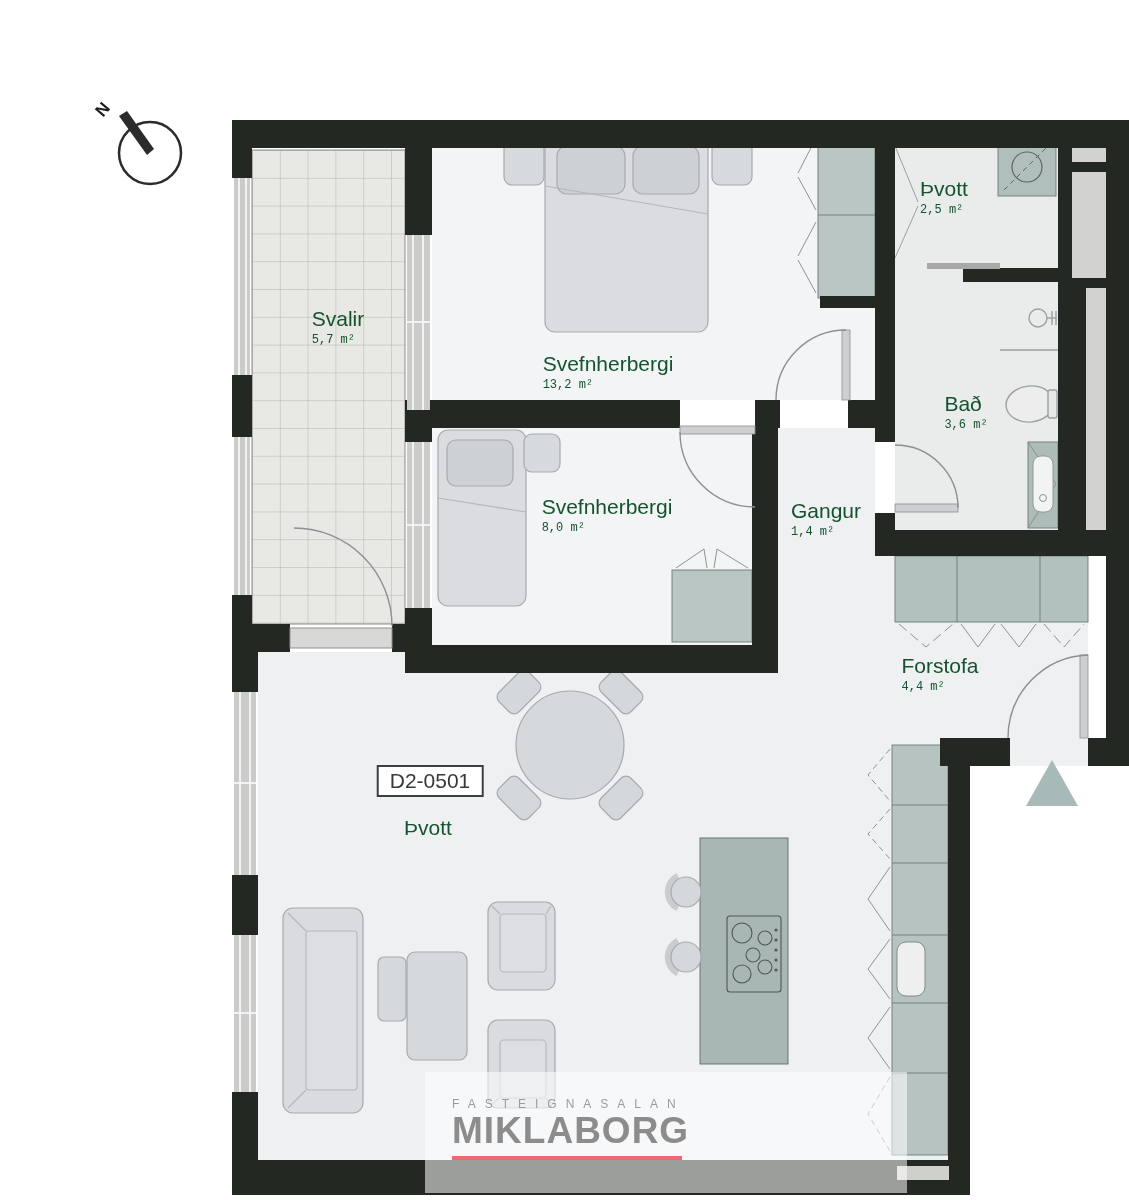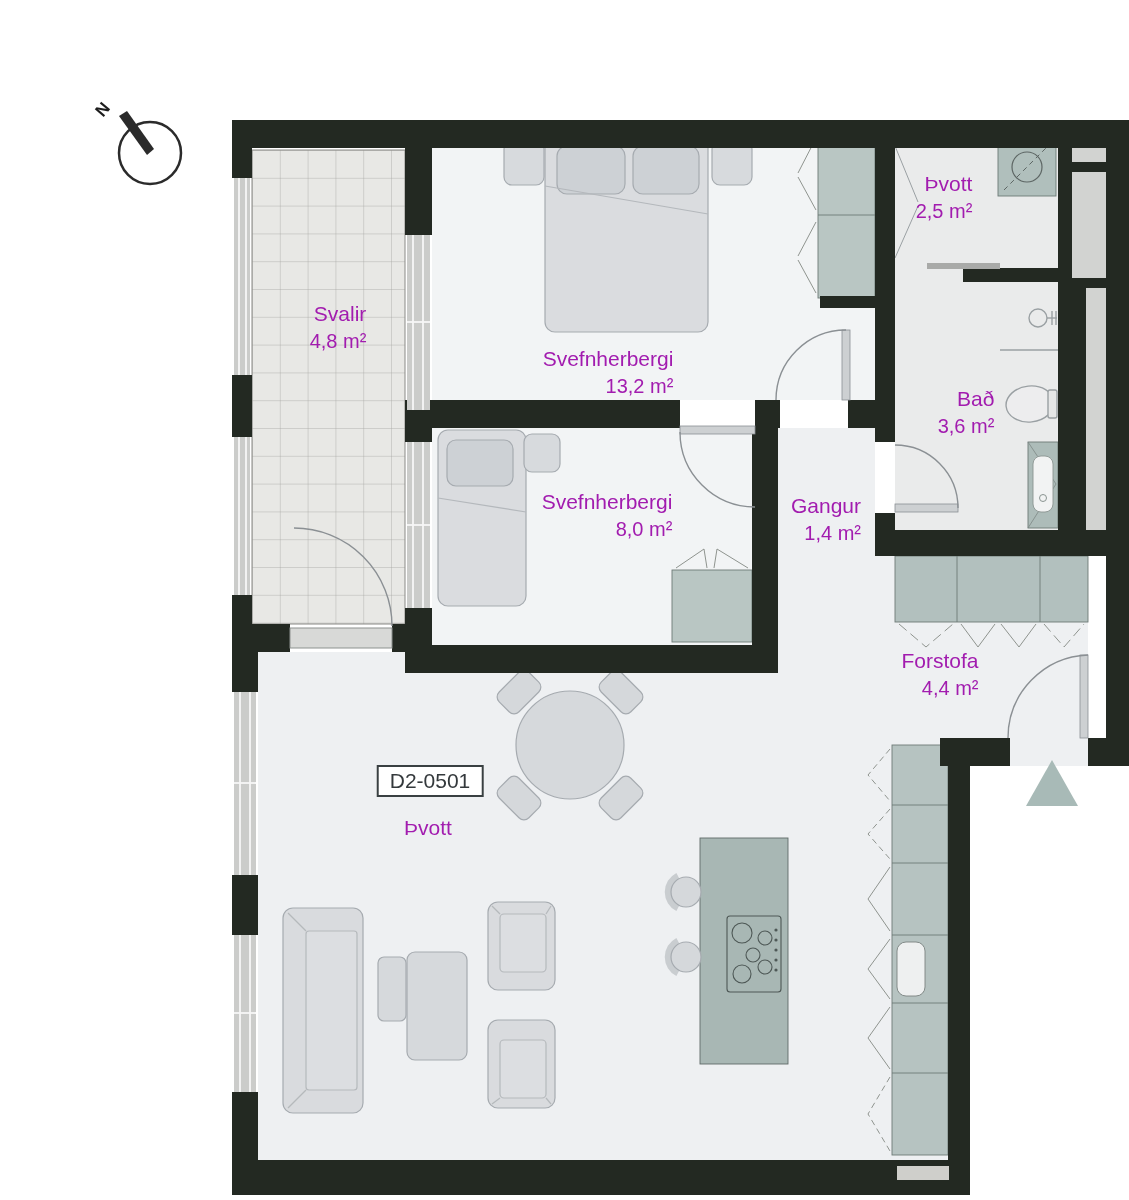--- a/index.html
+++ b/index.html
@@ -1,21 +1,21 @@
 <!DOCTYPE html>
 <html><head>
 <meta charset="utf-8">
 <style>
   html,body{margin:0;padding:0;background:#ffffff;}
   .stage{position:relative;width:1129px;height:1200px;background:#ffffff;overflow:hidden;
          font-family:"Liberation Sans",sans-serif;}
   .stage svg{position:absolute;left:0;top:0;}
-  .room-label{position:absolute;transform:translate(-50%,-50%);text-align:right;
-              color:#a21caf;font-size:21px;line-height:1.32;white-space:nowrap;}
-  .room-label .area{font-size:20px;display:block;}
+  .room-label{position:absolute;transform:translate(-50%,-50%);text-align:left;
+              color:#14532d;font-size:21px;line-height:1.32;white-space:nowrap;}
+  .room-label .area{font-size:12px;display:block;font-family:Liberation Mono, monospace;}
   .room-label .rname{display:block;}
   .unit-box{position:absolute;transform:translate(-50%,-50%);border:2px solid #394042;
             background:#ffffff;color:#34393c;font-size:21px;padding:2px 11px;white-space:nowrap;}
   .logo-box{position:absolute;left:425px;top:1072px;width:482px;height:121px;
             background:rgba(255,255,255,0.55);}
   .logo-inner{padding:25px 0 0 27px;}
   .logo-tagline{font-size:12px;letter-spacing:9px;color:#9b9b9b;white-space:nowrap;}
   .logo-brand{font-size:37px;font-weight:bold;letter-spacing:1px;color:#8c8c8c;
               line-height:1.08;white-space:nowrap;}
   .logo-line{width:230px;height:4px;margin-top:5px;}
@@ -289,21 +289,21 @@
 
   <g>
     <circle cx="150" cy="153" r="31" fill="none" stroke="#2b2b2b" stroke-width="2.5"></circle>
     <polygon points="119,116 127,111 154,149 147,155" fill="#2b2b2b"></polygon>
     <text x="0" y="0" transform="translate(107,113) rotate(-50)" text-anchor="middle" font-size="17" font-weight="bold" fill="#1d1d1d">N</text>
   </g>
 </svg>
 
   <div class="room-label" style="left:338px;top:327px">
     <span class="rname">Svalir</span>
-    <span class="area">4,8 m²</span>
+    <span class="area">5,7 m²</span>
   </div>
   <div class="room-label" style="left:608px;top:372px">
     <span class="rname">Svefnherbergi</span>
     <span class="area">13,2 m²</span>
   </div>
   <div class="room-label" style="left:944px;top:197px">
     <span class="rname">Þvott</span>
     <span class="area">2,5 m²</span>
   </div>
   <div class="room-label" style="left:966px;top:412px">
@@ -321,14 +321,21 @@
   <div class="room-label" style="left:940px;top:674px">
     <span class="rname">Forstofa</span>
     <span class="area">4,4 m²</span>
   </div>
   <div class="room-label" style="left:428px;top:828px">
     <span class="rname">Þvott</span>
   </div>
 
   <div class="unit-box" style="left:430px;top:781px">D2-0501</div>
 
+  <div class="logo-box">
+    <div class="logo-inner">
+      <div class="logo-tagline">FASTEIGNASALAN</div>
+      <div class="logo-brand">MIKLABORG</div>
+      <div class="logo-line" style="background: rgb(237, 106, 112);"></div>
+    </div>
+  </div>
 
 </div>
 
 </body></html>

